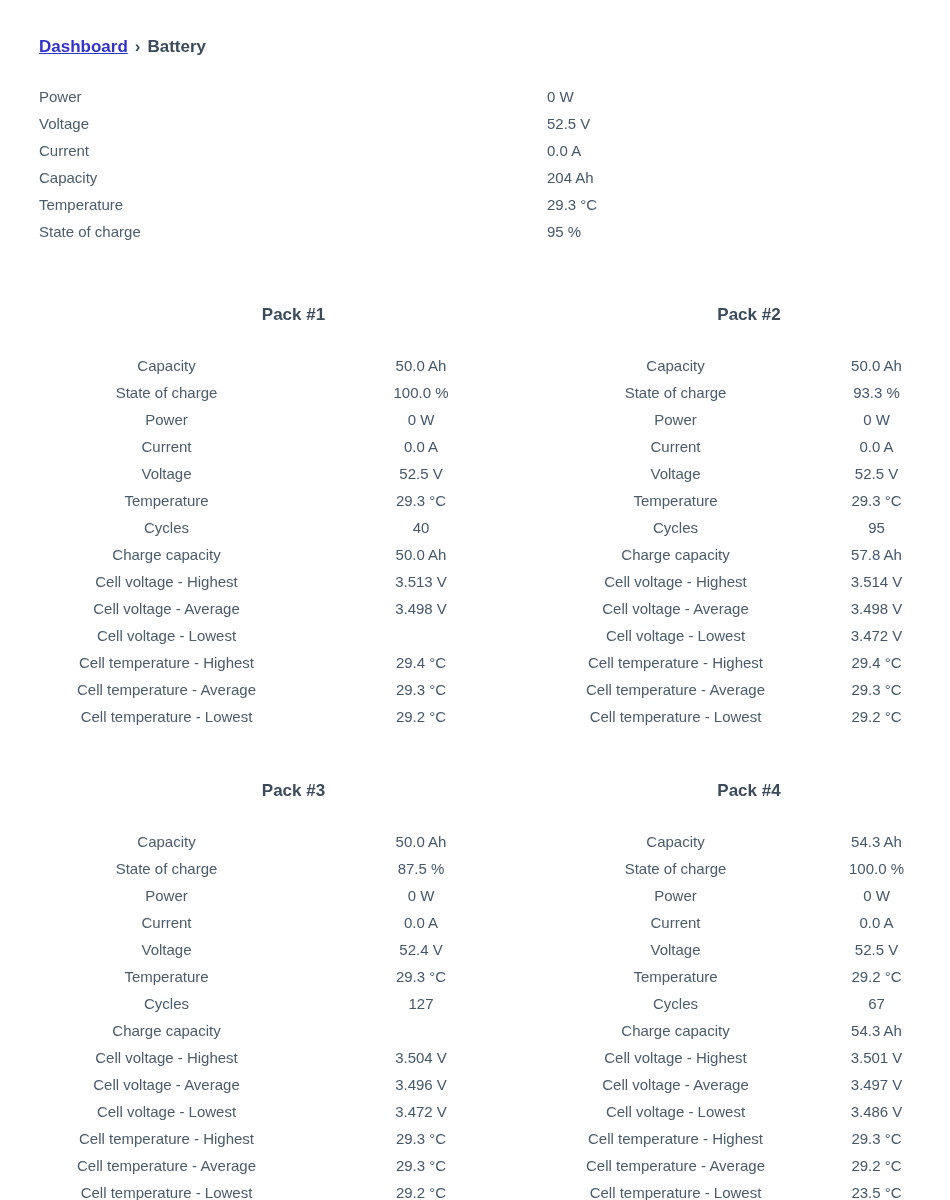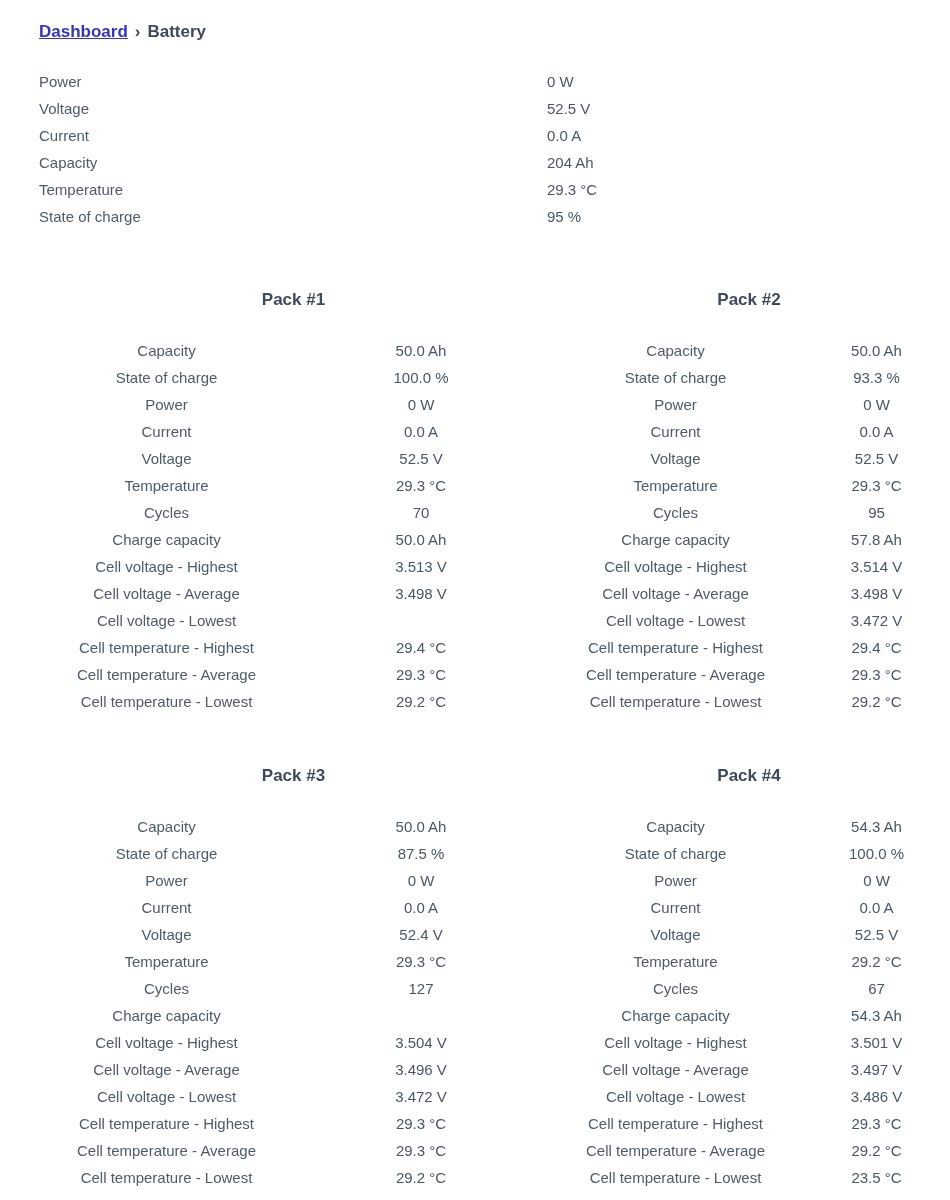--- a/index.html
+++ b/index.html
@@ -6,21 +6,21 @@
   html, body {
     margin: 0;
     padding: 0;
     background: #ffffff;
     font-family: "Liberation Sans", "DejaVu Sans", sans-serif;
     color: #4b5c6b;
   }
   .page {
     width: 950px;
     height: 1200px;
-    padding: 21px 0 0 39px;
+    padding: 36px 0 0 39px;
     overflow: hidden;
   }
   
   .breadcrumb {
     font-size: 17px;
     font-weight: 700;
     line-height: 21px;
     white-space: nowrap;
   }
   .crumb-link {
@@ -134,21 +134,21 @@
     <span class="value">52.5 V</span>
   </div>
 
   <div class="row">
     <span class="label">Temperature</span>
     <span class="value">29.3 °C</span>
   </div>
 
   <div class="row">
     <span class="label">Cycles</span>
-    <span class="value">70</span>
+    <span class="value">40</span>
   </div>
 
   <div class="row">
     <span class="label">Charge capacity</span>
     <span class="value">50.0 Ah</span>
   </div>
 
   <div class="row">
     <span class="label">Cell voltage - Highest</span>
     <span class="value">3.513 V</span>

